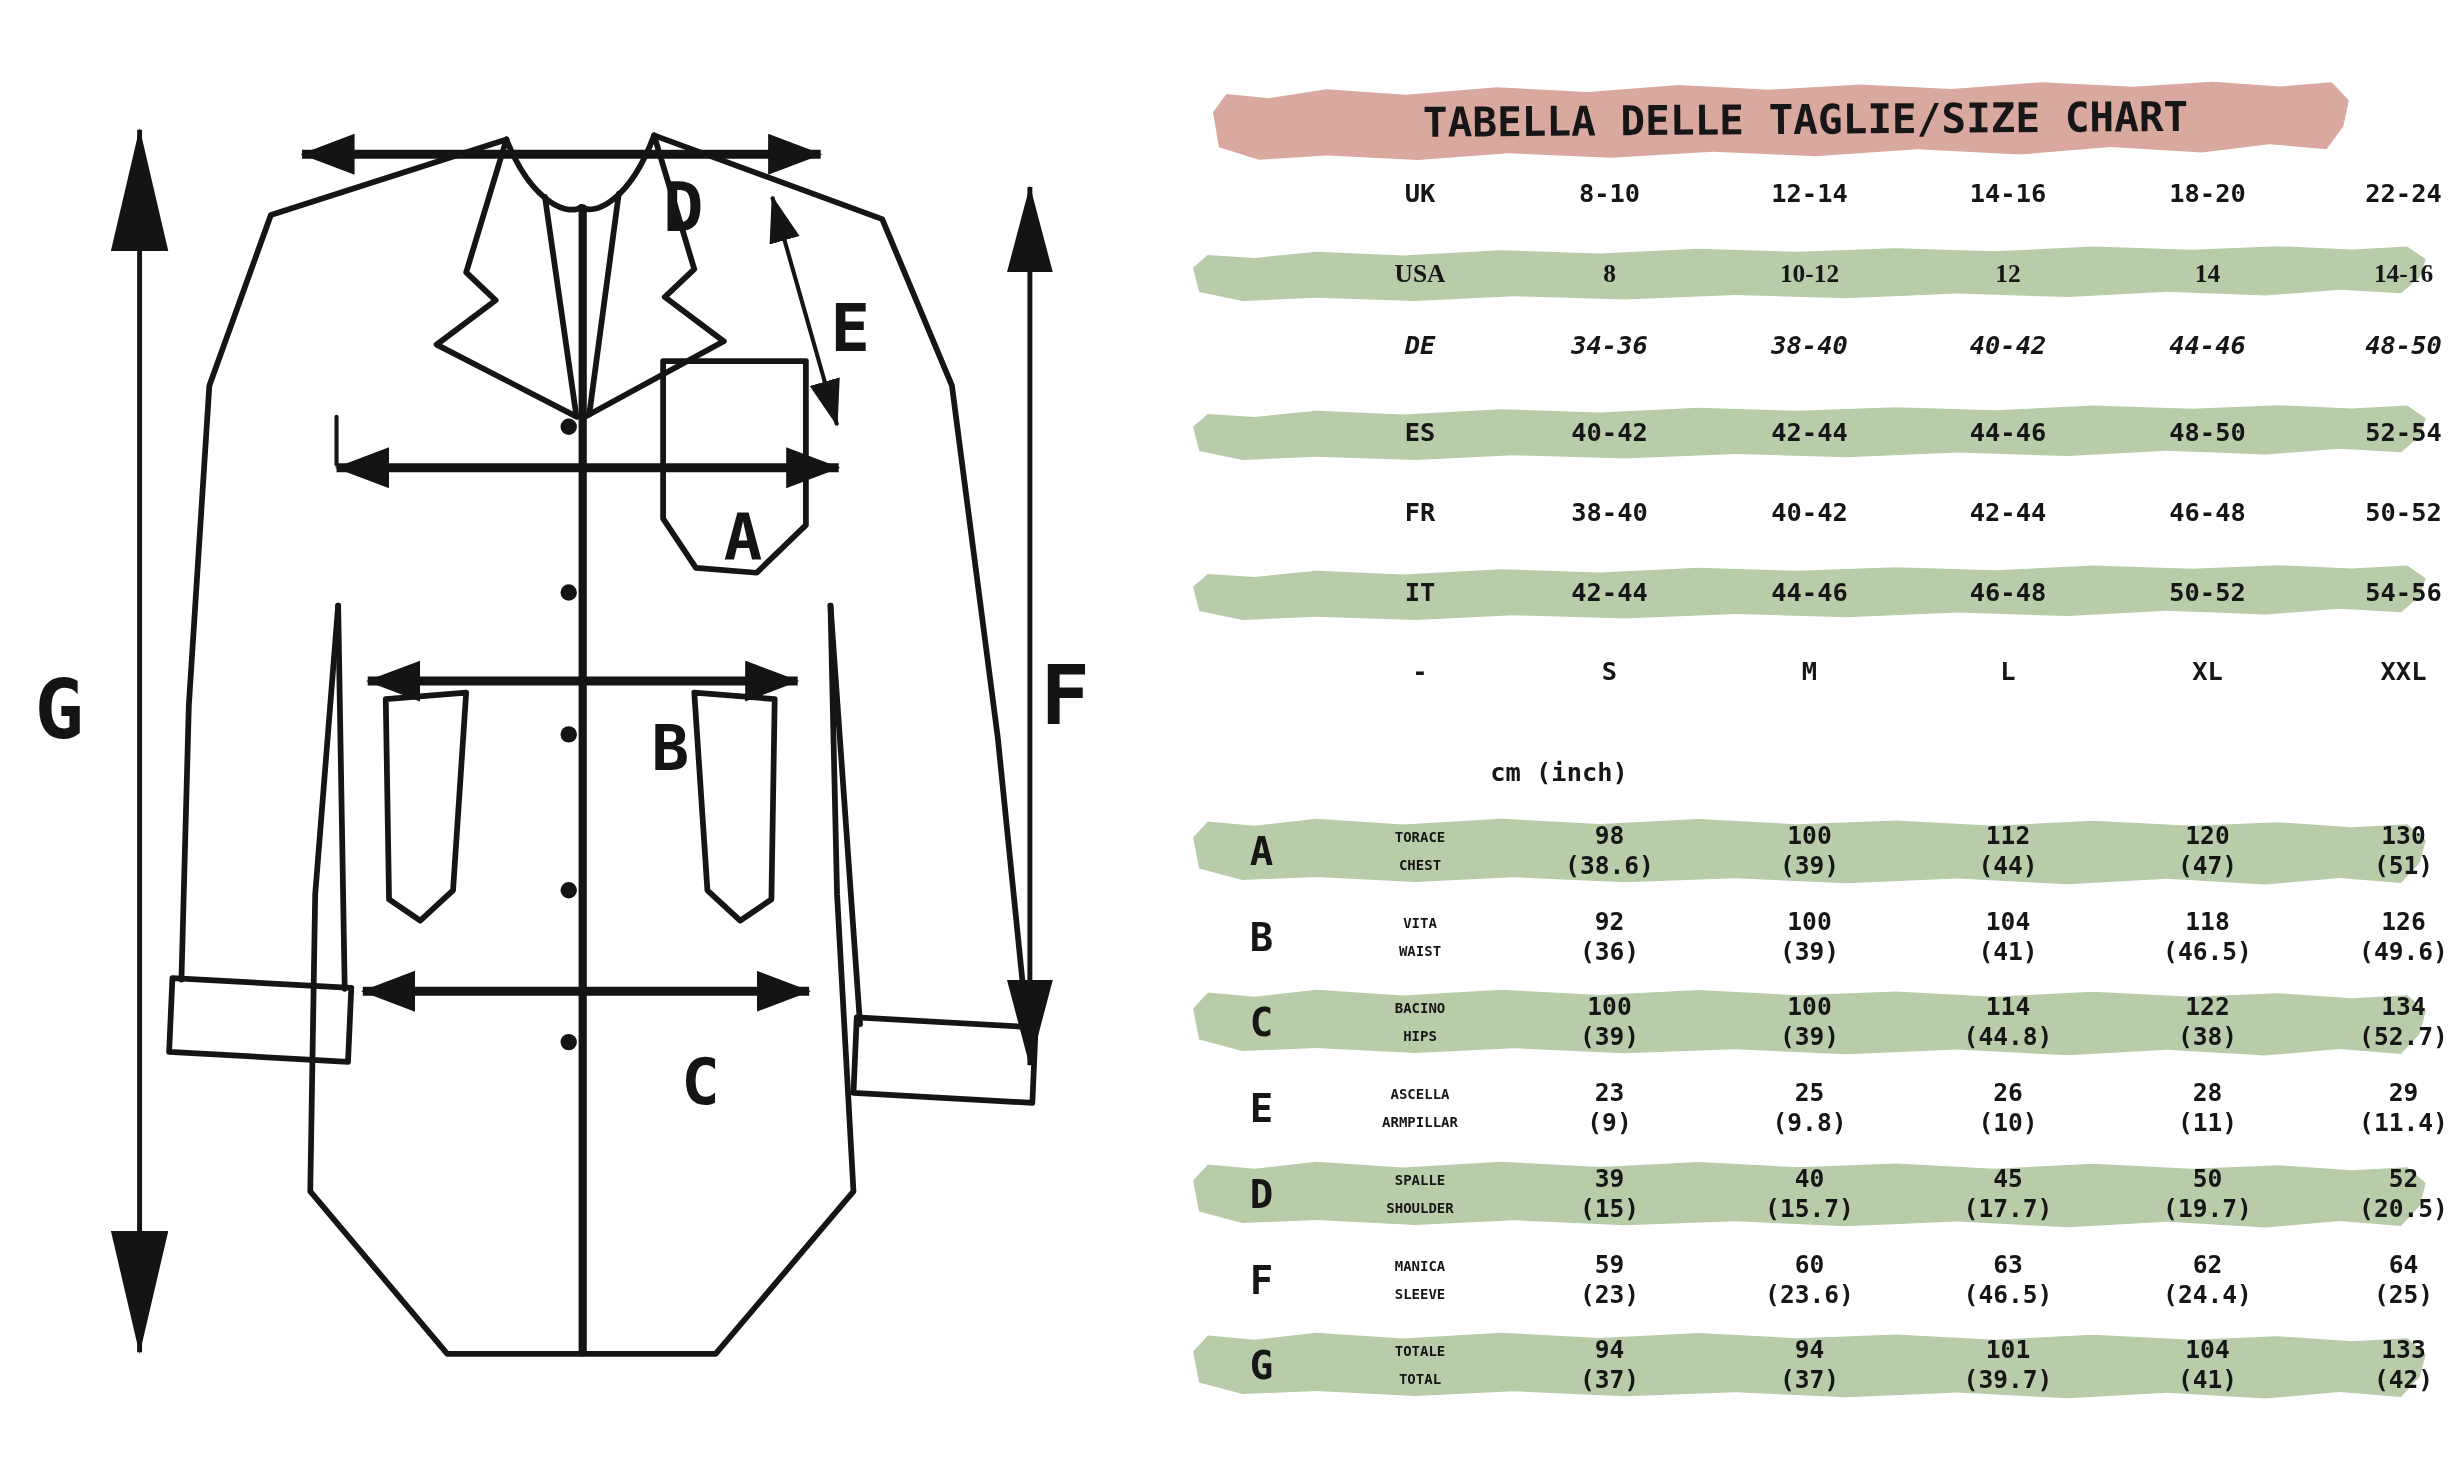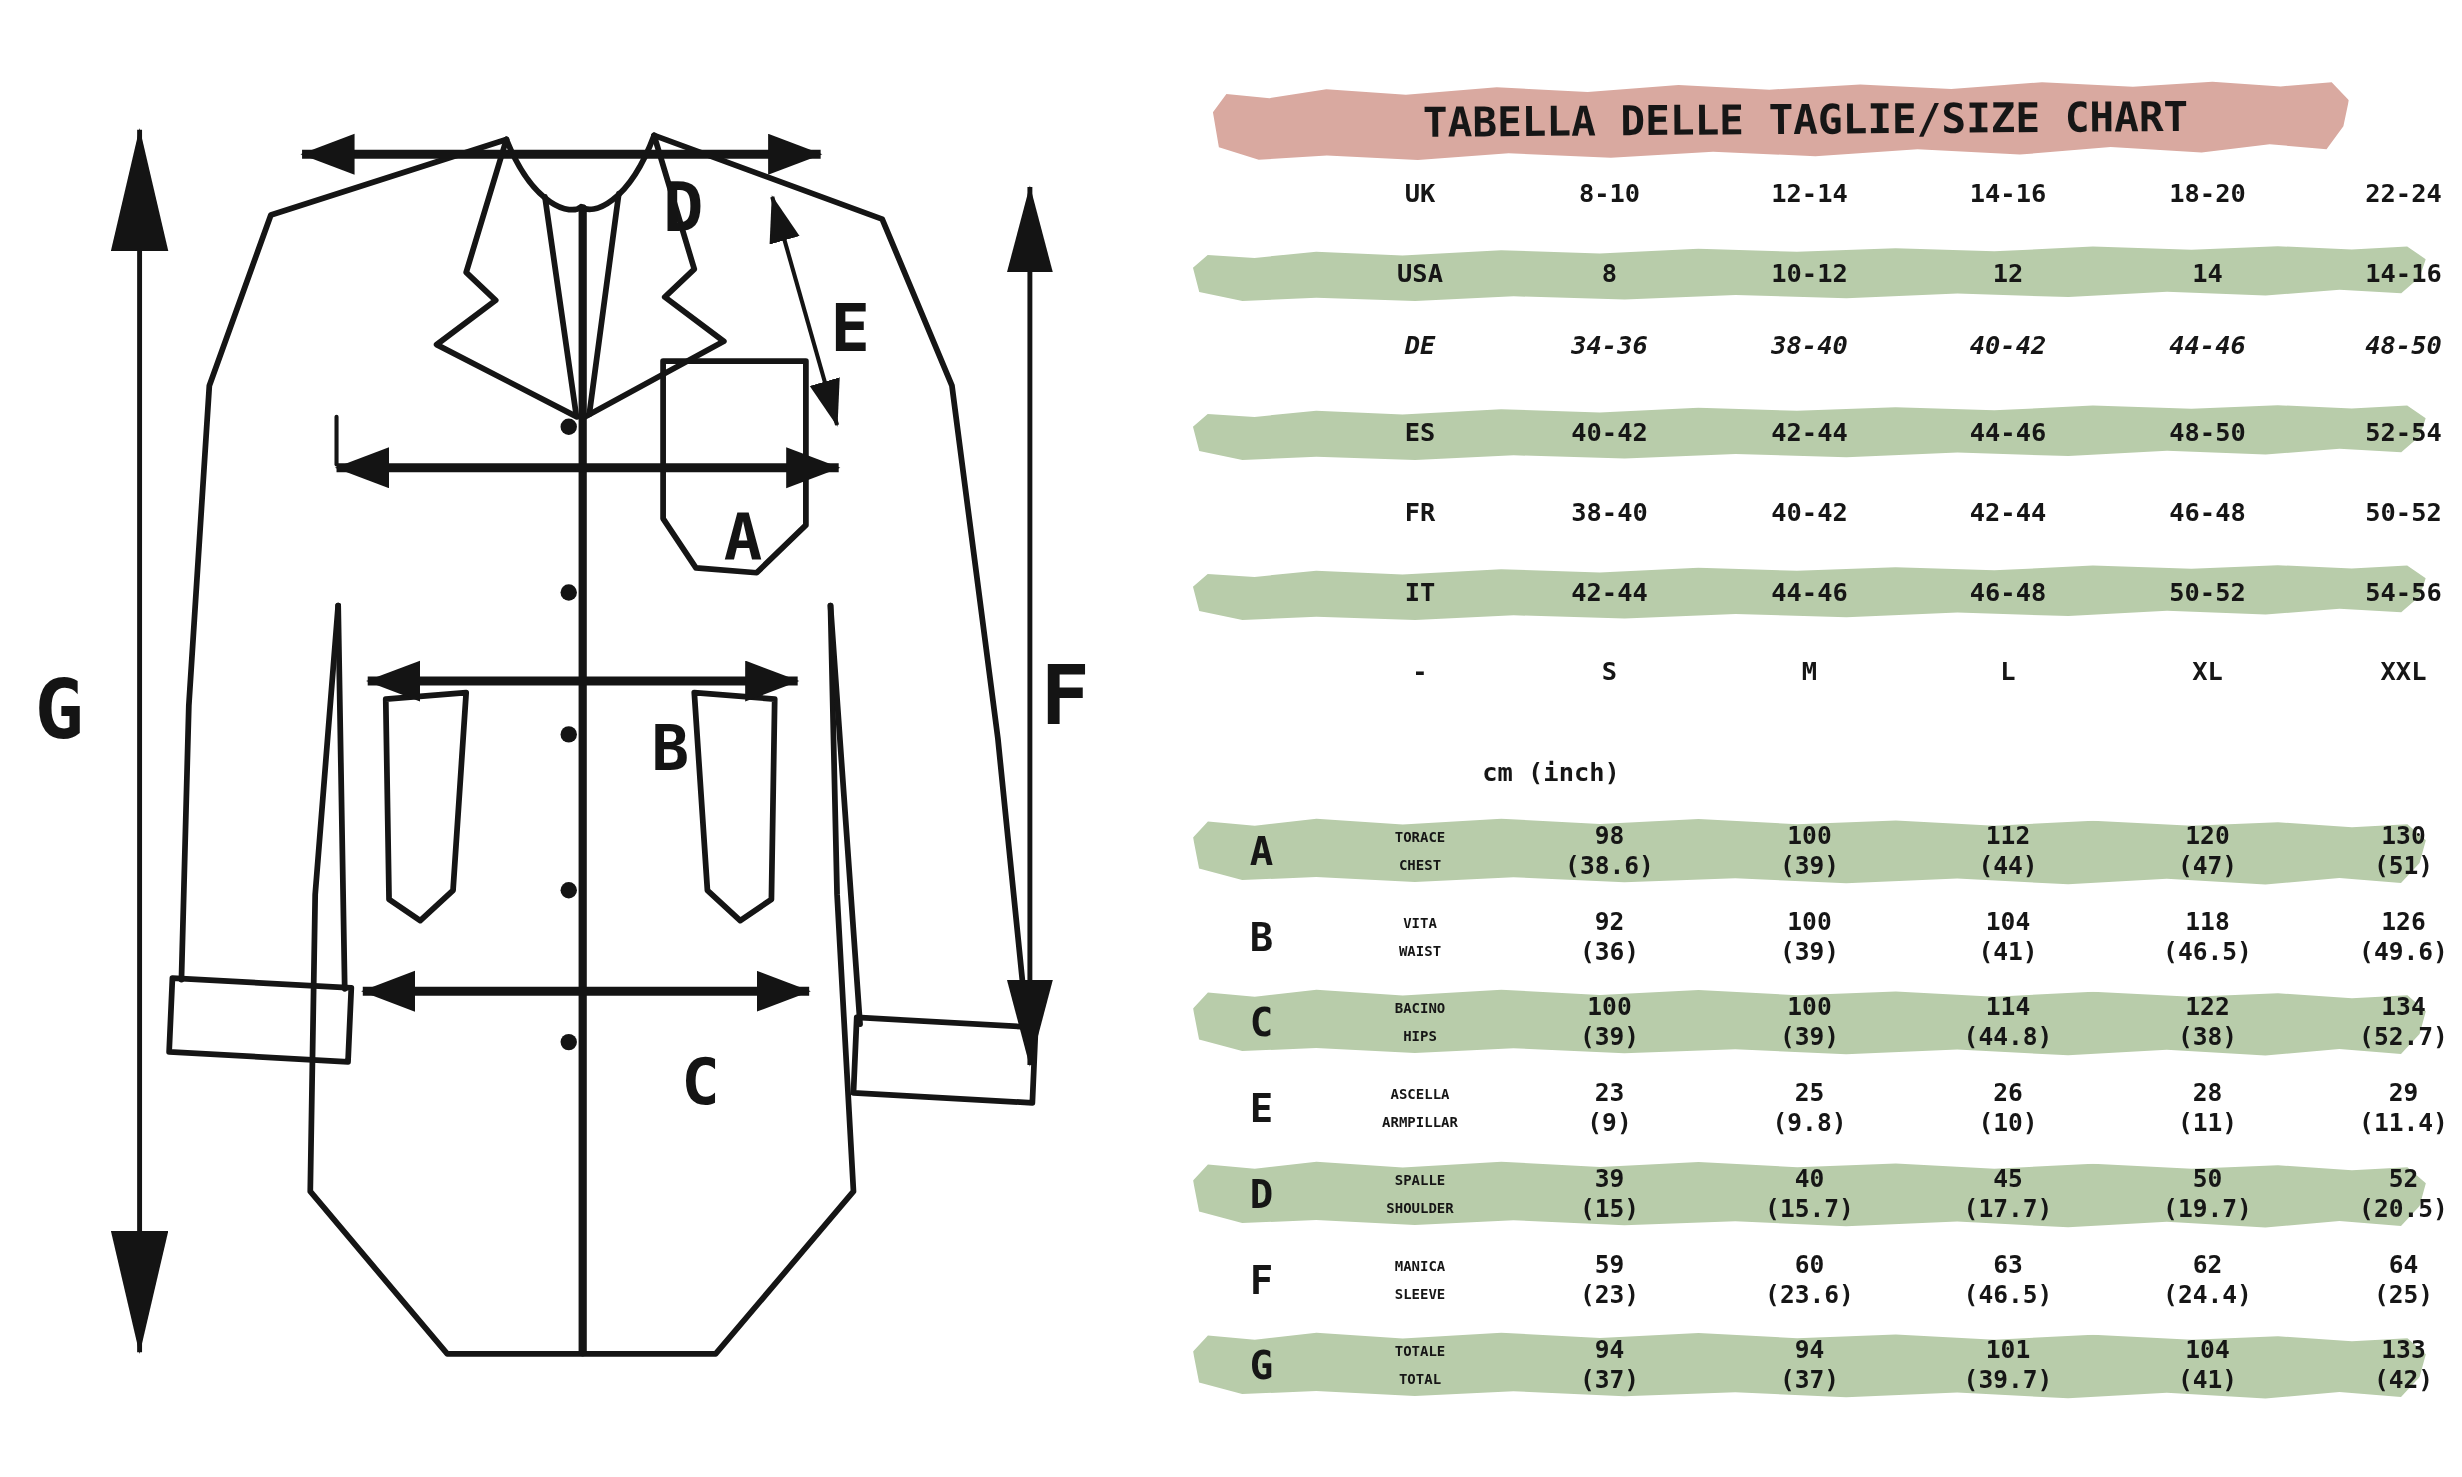--- a/index.html
+++ b/index.html
@@ -44,21 +44,21 @@
     position:absolute;inset:0;display:grid;
     grid-template-columns:127px 166px 189px 187px 186px 189px 179px;
     align-items:center;
     gap:12px;
   }
   .cell{text-align:center;position:relative;white-space:nowrap}
   .region,.size-val{font-size:25.4px}
   .m-letter{font-size:39px;line-height:1}
   .m-name span{display:block;font-size:14px;line-height:28px}
   .m-val span{display:block;font-size:24.6px;line-height:30px}
-  .units{position:absolute;left:164px;top:757px;width:378px;text-align:center;font-size:25.4px}
+  .units{position:absolute;left:172px;top:757px;width:378px;text-align:center;font-size:25.4px}
 </style>
 </head>
 <body>
 
 <div class="stage">
 
   <svg id="diagram" width="1190" height="1477" viewBox="0 0 1450 1800">
     <defs>
       <marker id="ah" markerUnits="userSpaceOnUse" markerWidth="70" markerHeight="52" refX="64" refY="25" orient="auto-start-reverse">
         <path d="M0,0 L66,25 L0,50 Z" fill="#141414"></path>
@@ -131,21 +131,21 @@
           <div class="row-grid">
             <div class="cell region"></div>
             <div class="cell region">UK</div>
             <div class="cell size-val">8-10</div>
             <div class="cell size-val">12-14</div>
             <div class="cell size-val">14-16</div>
             <div class="cell size-val">18-20</div>
             <div class="cell size-val">22-24</div>
           </div>
         </div>
-        <div class="t-row size-row" style="top: 233px;">
+        <div class="t-row size-row" style="top: 233px; font-family: Liberation Serif, serif;">
           <div class="band"></div>
           <div class="row-grid">
             <div class="cell region"></div>
             <div class="cell region">USA</div>
             <div class="cell size-val">8</div>
             <div class="cell size-val">10-12</div>
             <div class="cell size-val">12</div>
             <div class="cell size-val">14</div>
             <div class="cell size-val">14-16</div>
           </div>

